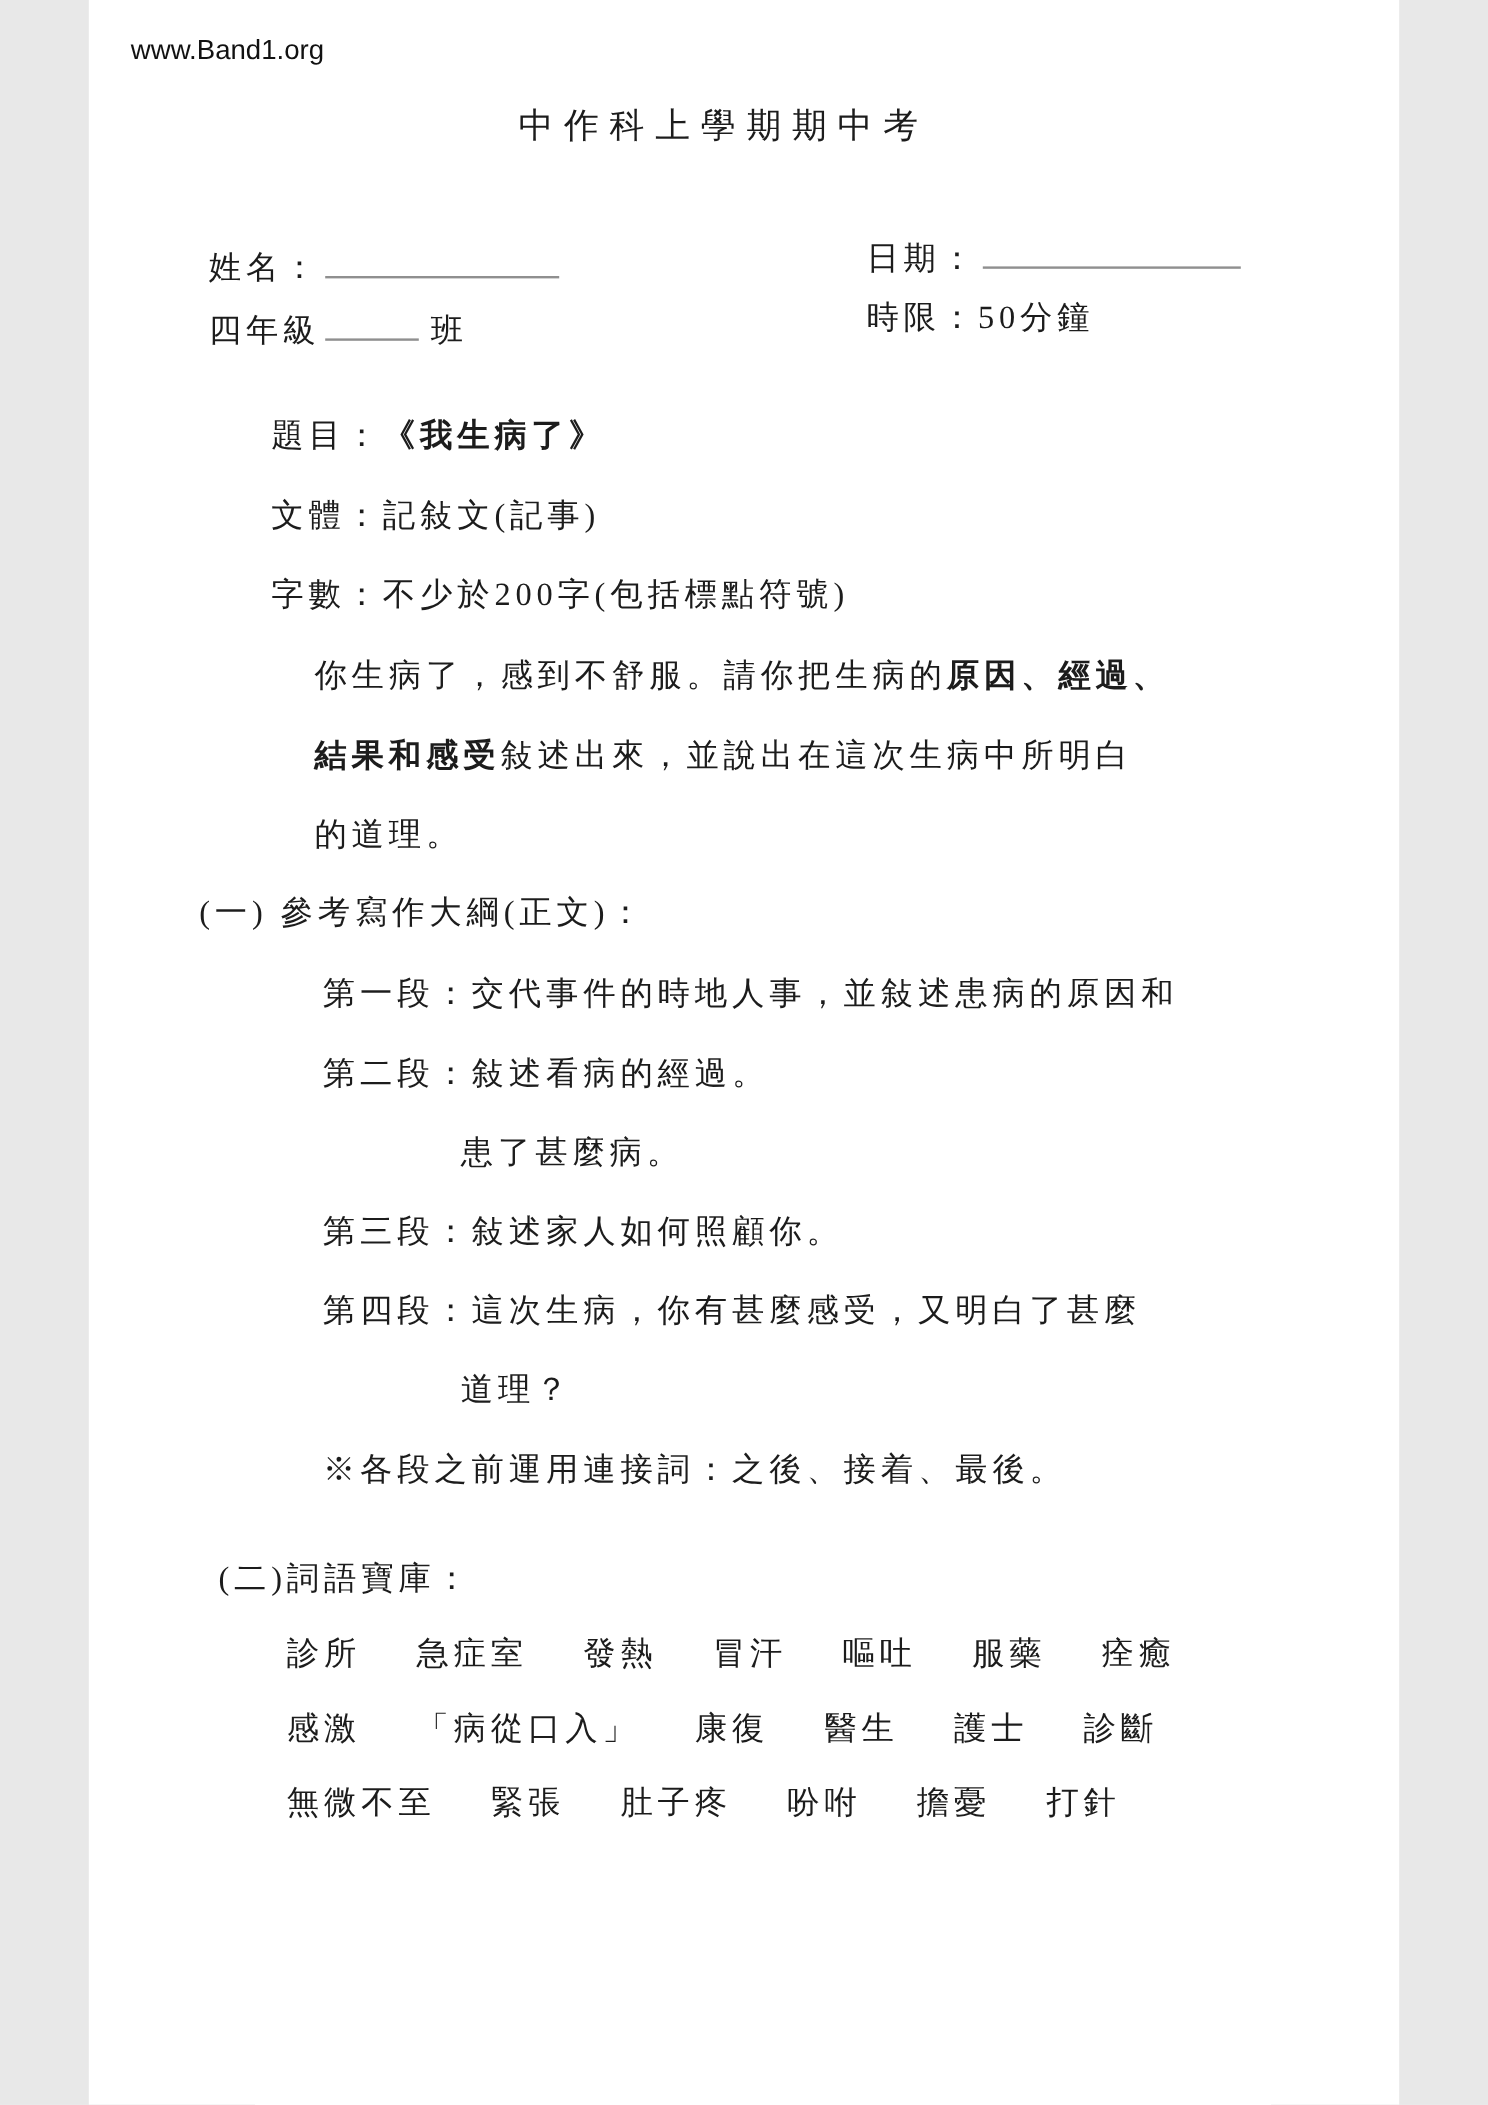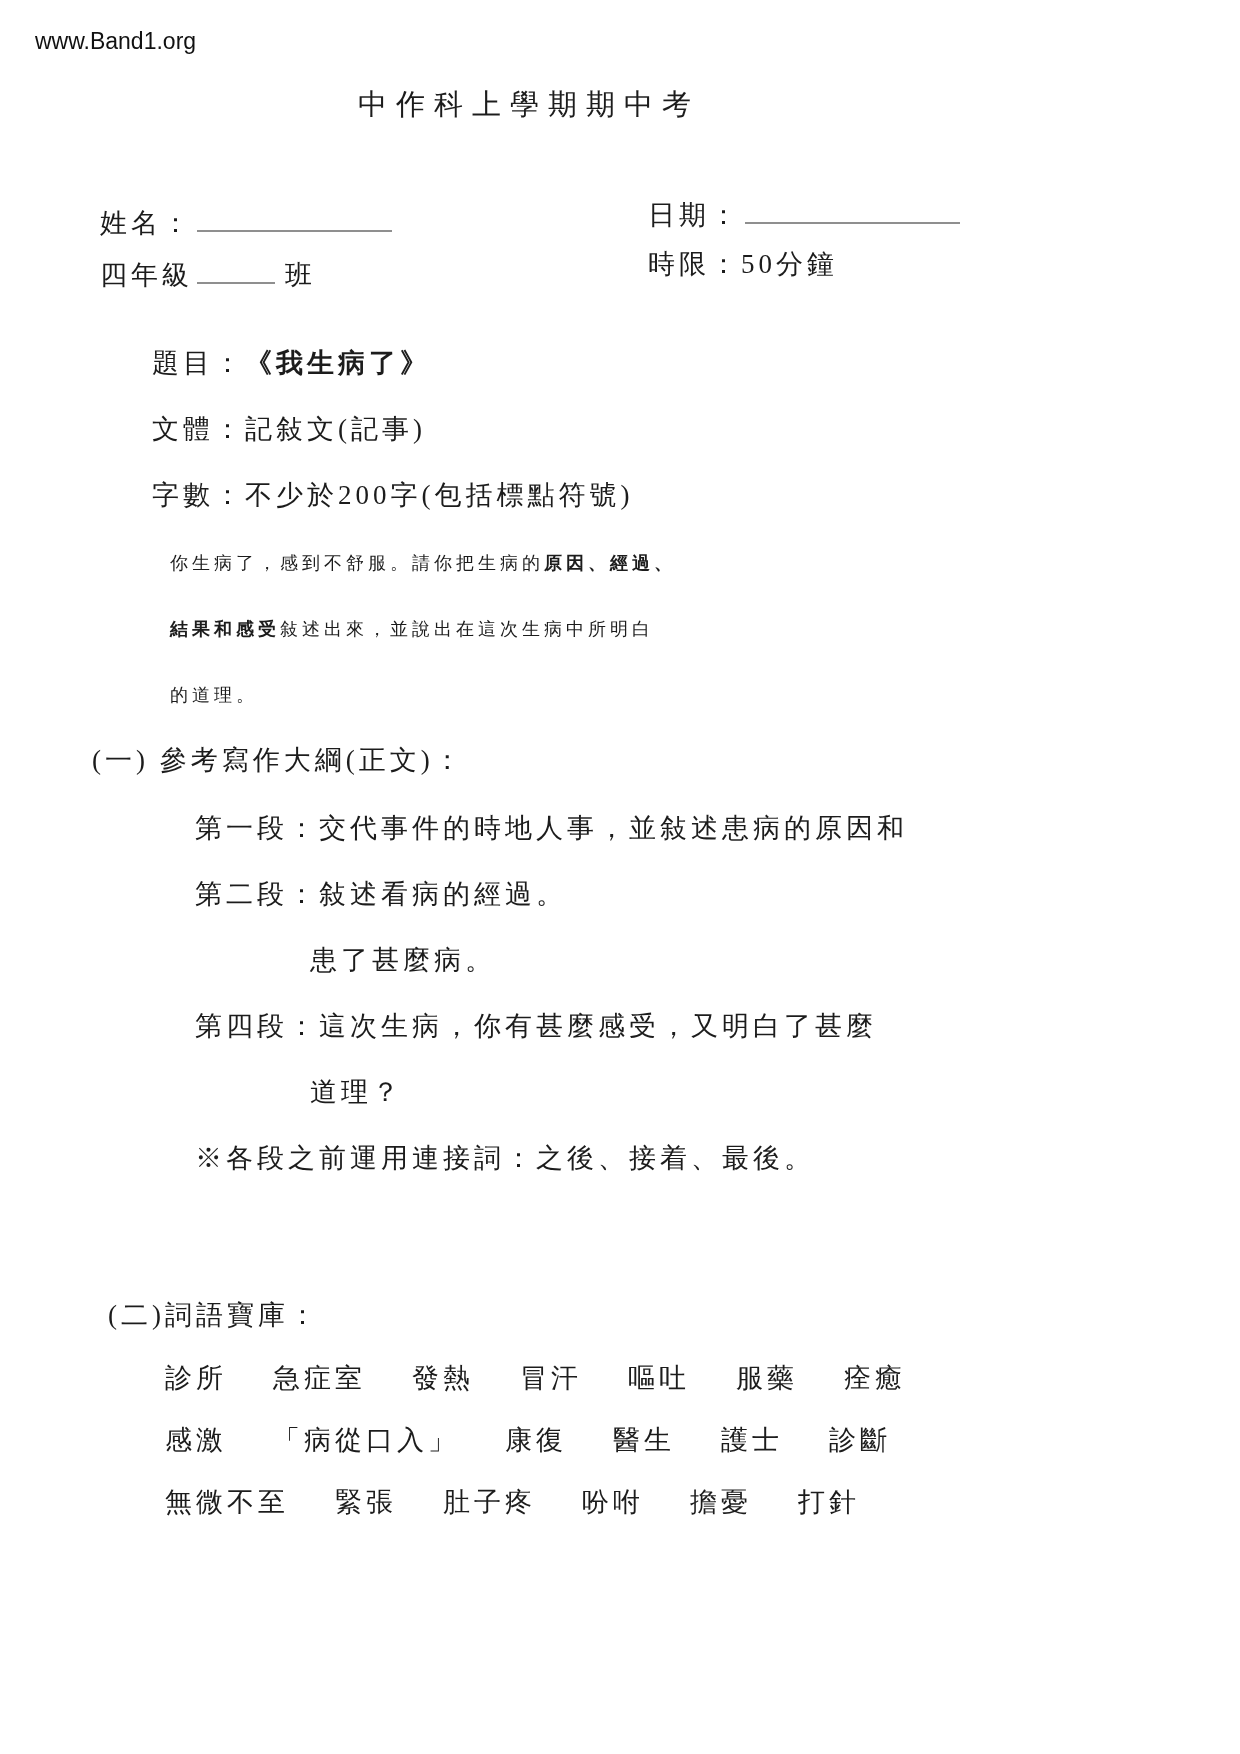--- a/index.html
+++ b/index.html
@@ -1,18 +1,18 @@
 <!DOCTYPE html>
 <html><head>
 <meta charset="utf-8">
 <style>
   html,body{margin:0;padding:0;background:#e8e8e8;}
   .page{
     position:relative;
-    width:1240px;
+    width:1092px;
     height:1754px;
     margin:0 auto;
     background:#ffffff;
     font-family:"Liberation Serif","DejaVu Serif",serif;
     color:#1c1c1c;
     overflow:hidden;
   }
   .brand{
     position:absolute;
     left:35px; top:28px;
@@ -40,21 +40,21 @@
     height:30px;
     vertical-align:baseline;
     margin-left:4px;
   }
   .blank-name{width:195px;}
   .blank-date{width:215px;}
   .blank-class{width:78px;margin-right:10px;}
   .meta{position:absolute;left:108px;top:330px;font-size:27px;letter-spacing:4px;line-height:66px;}
   .meta .line{white-space:nowrap;margin-left:44px;}
   .bold{font-weight:700;}
-  .intro{position:absolute;left:170px;top:530px;font-size:18px;letter-spacing:4px;line-height:66px;}
+  .intro{position:absolute;left:188px;top:530px;font-size:27px;letter-spacing:4px;line-height:66px;}
   .intro .line{white-space:nowrap;}
   .sec-heading{position:absolute;font-size:27px;letter-spacing:4px;line-height:66px;white-space:nowrap;}
   .sec1{left:92px;top:727px;}
   .sec2{left:108px;top:1282px;}
   .outline{position:absolute;left:195px;top:795px;font-size:27px;letter-spacing:4px;line-height:66px;}
   .outline .line{white-space:nowrap;}
   .outline .line.cont{padding-left:115px;}
   .wordbank{position:absolute;left:165px;top:1360px;font-size:27px;letter-spacing:4px;}
   .word-row{display:flex;column-gap:46px;height:62px;align-items:flex-start;white-space:nowrap;}
 </style>
@@ -94,20 +94,21 @@
       <div class="line"><span class="bold">結果和感受</span><span>敍述出來，並說出在這次生病中所明白</span></div>
       <div class="line"><span>的道理。</span></div>
     </div>
 
   <div class="sec-heading sec1">(一) 參考寫作大綱(正文)：</div>
 
   <div class="outline">
       <div class="line">第一段：交代事件的時地人事，並敍述患病的原因和</div>
       <div class="line">第二段：敍述看病的經過。</div>
       <div class="line cont">患了甚麼病。</div>
+      <div class="line">第三段：敍述家人如何照顧你。</div>
       <div class="line">第四段：這次生病，你有甚麼感受，又明白了甚麼</div>
       <div class="line cont">道理？</div>
       <div class="line">※各段之前運用連接詞：之後、接着、最後。</div>
     </div>
 
   <div class="sec-heading sec2">(二)詞語寶庫：</div>
 
   <div class="wordbank">
       <div class="word-row">
         <span>診所</span>

